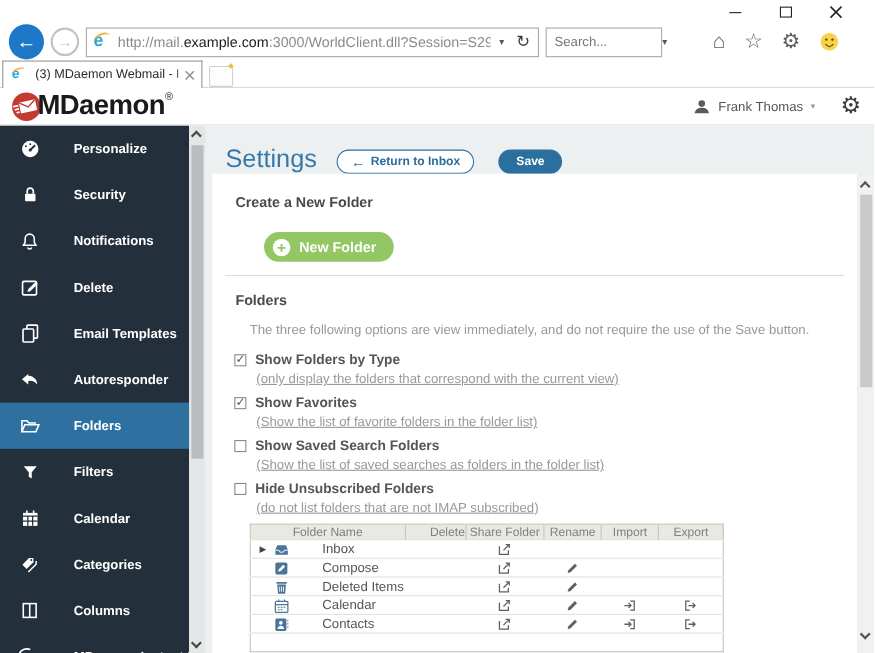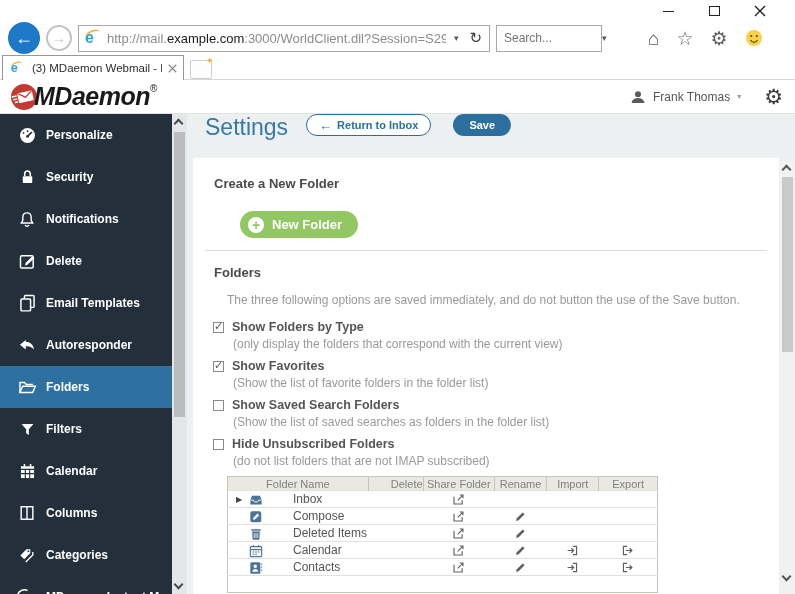--- a/index.html
+++ b/index.html
@@ -33,62 +33,62 @@
   
   .tabbar { height:26px; display:flex; align-items:flex-end; padding-left:2px; border-bottom:1px solid #d8d8d8; }
   .tab { width:182px; height:25px; border:1px solid #979797; border-bottom:none; background:#fff; display:flex; align-items:center; padding:0 6px; gap:6px; margin-bottom:-1px; }
   .tab-title { font-size:11.5px; color:#2b2b2b; white-space:nowrap; overflow:hidden; flex:1; }
   .newtab { width:22px; height:19px; margin-left:6px; position:relative; background:#fdfdfd; border:1px solid #cfcfcf; border-radius:2px; }
   .newtab::after { content:"✦"; position:absolute; right:-3px; top:-6px; color:#f2b53c; font-size:10px; }
 
   
   .site-header { height:34px; background:#fff; border-bottom:1px solid #e2e2e2; display:flex; align-items:center; justify-content:space-between; padding:0 12px 0 8px; }
   .brand { display:flex; align-items:center; }
-  .brand-name { font-size:25px; font-weight:bold; color:#1a1a1a; letter-spacing:-0.5px; margin-left:-6px;font-style:italic; }
+  .brand-name { font-size:25px; font-weight:bold; color:#1a1a1a; letter-spacing:-0.5px; margin-left:-6px; }
   .brand-reg { font-size:10px; color:#1a1a1a; vertical-align:top; position:relative; top:-8px; }
   .userarea { display:flex; align-items:center; gap:7px; }
   .username { font-size:12px; color:#555; }
   .user-caret { font-size:8px; color:#999; }
   .hdr-gear { font-size:21px; color:#3b3b3b; margin-left:16px; }
 
   
   .site-body { height:482px; display:flex; position:relative; overflow:hidden; }
 
   .sidebar { width:172px; background:#23303c; flex:0 0 auto; }
-  .sb-item { height:42px; display:flex; align-items:center; padding-left:16px; gap:8px; cursor:pointer; }
+  .sb-item { height:42px; display:flex; align-items:center; padding-left:16px; gap:29px; cursor:pointer; }
   .sb-item.sel { background:#2e71a1; }
   .sb-label { color:#fff; font-size:12px; font-weight:bold; white-space:nowrap; }
   .sb-ico { width:22px; height:22px; flex:0 0 auto; display:flex; align-items:center; justify-content:center; }
 
   .menu-scroll { width:15px; background:#e4e6e7; flex:0 0 auto; position:relative; }
   .chev { width:7px; height:7px; border-left:2px solid #4a4a4a; border-top:2px solid #4a4a4a; position:absolute; left:3px; }
   .chev.up { transform:rotate(45deg); top:6px; }
   .chev.down { transform:rotate(225deg); bottom:8px; }
   .ms-thumb { position:absolute; left:2px; top:18px; width:11px; height:285px; background:#b9bdbf; }
 
   .content { flex:1; background:#edf0f1; position:relative; overflow:hidden; }
-  .content-head { height:44px; display:flex; align-items:flex-start; padding-left:18px; gap:18px; }
+  .content-head { height:44px; display:flex; align-items:flex-end; padding-left:18px; gap:18px; }
   .page-title { font-size:23px; color:#3579aa; }
   .btn-return { height:22px; border:1px solid #2a6f9e; border-radius:12px; background:#fff; color:#2a6f9e; font-size:11px; font-weight:bold; display:flex; align-items:center; padding:0 12px; gap:5px; }
   .btn-return .arr { font-size:13px; }
   .btn-save { height:22px; border-radius:12px; background:#2a6f9e; color:#fff; font-size:11px; font-weight:bold; display:flex; align-items:center; padding:0 16px; margin-left:4px; }
 
   .card { position:absolute; left:6px; right:16px; top:44px; bottom:-80px; background:#fff; overflow:hidden; }
   .sec-h { font-size:13px; font-weight:bold; color:#4a4a4a; margin:18px 0 0 21px; }
   .btn-newfolder { height:27px; border-radius:15px; background:#93c763; color:#fff; font-size:13px; font-weight:bold; display:inline-flex; align-items:center; padding:0 16px 0 8px; gap:8px; margin:20px 0 0 47px; }
   .nf-plus { width:16px; height:16px; border-radius:50%; background:#fff; color:#93c763; font-size:14px; font-weight:bold; line-height:16px; text-align:center; }
   .divider { border:none; border-top:1px solid #dddddd; margin:12px 12px 0 12px; }
   .note { font-size:12px; color:#999; margin:13px 0 0 34px; line-height:15px; }
   .options { margin-top:12px; }
   .opt { margin-bottom:7px; }
   .opt-row { display:flex; align-items:center; margin-left:20px; gap:8px; height:15px; }
   .cbx { width:11px; height:11px; border:1px solid #8a8a8a; background:#fff; position:relative; flex:0 0 auto; }
   .opt.checked .cbx::after { content:"✓"; position:absolute; left:0px; top:-3px; font-size:11px; color:#555; }
   .opt-label { font-size:12.5px; font-weight:bold; color:#555; line-height:15px; }
-  .opt-desc { font-size:12px; color:#999; margin:2px 0 0 40px; line-height:15px; }
+  .opt-desc { font-size:12px; color:#999; margin:2px 0 0 40px; line-height:15px;text-decoration:underline; }
 
   
   .ftable { margin:2px 0 0 34px; width:431px; border:1px solid #c8c4b8; border-collapse:collapse; }
   .ftable th { background:#eae8e3; color:#808080; font-size:11px; font-weight:normal; height:14px; border-left:1px solid #c8c4b8; text-align:center; }
   .ftable th:first-child { border-left:none; }
   .ftable td { height:17px; border-top:1px solid #e3e1da; font-size:12px; color:#555; text-align:center; }
   .c-name { width:143px; } .c-del { width:45px;padding-left:22px; } .c-share { width:75px; } .c-ren { width:53px; } .c-imp { width:54px; } .c-exp { width:61px; }
   .namecell { position:relative; text-align:left !important; }
   .namecell .exp { position:absolute; left:8px; top:4px; font-size:8px; color:#444; }
   .namecell .fico { position:absolute; left:21px; top:2px; }
@@ -268,36 +268,36 @@
             <svg width="21" height="21" viewBox="0 0 24 24">
               <path d="M8.5 3.5v4M15.5 3.5v4" stroke="#fff" stroke-width="1.7"></path>
               <rect x="4.5" y="6" width="15" height="13.5" fill="#fff"></rect>
               <path d="M4.5 9.5h15M9.5 9.5v10M14.5 9.5v10M4.5 14.5h15" stroke="#23303c" stroke-width="1.3"></path>
             </svg>
           </span>
         <span class="sb-label">Calendar</span>
       </div>
       <div class="sb-item">
         <span class="sb-ico">
-            <svg width="20" height="20" viewBox="0 0 24 24">
-              <rect x="5" y="4.5" width="14" height="15" fill="none" stroke="#fff" stroke-width="1.7"></rect>
-              <path d="M12 4.5v15" stroke="#fff" stroke-width="1.7"></path>
-            </svg>
-          </span>
-        <span class="sb-label">Columns</span>
-      </div>
-      <div class="sb-item">
-        <span class="sb-ico">
             <svg width="22" height="20" viewBox="0 0 24 24">
               <path d="M10.5 20.5l8.5-8.5V8.5" fill="none" stroke="#fff" stroke-width="1.6"></path>
               <path d="M4 12.5L11.3 5H16v4.7L8.7 17z" fill="#fff"></path>
               <circle cx="13.7" cy="7.4" r="1.1" fill="#23303c"></circle>
             </svg>
           </span>
         <span class="sb-label">Categories</span>
+      </div>
+      <div class="sb-item">
+        <span class="sb-ico">
+            <svg width="20" height="20" viewBox="0 0 24 24">
+              <rect x="5" y="4.5" width="14" height="15" fill="none" stroke="#fff" stroke-width="1.7"></rect>
+              <path d="M12 4.5v15" stroke="#fff" stroke-width="1.7"></path>
+            </svg>
+          </span>
+        <span class="sb-label">Columns</span>
       </div>
       <div class="sb-item">
         <span class="sb-ico">
             <svg width="21" height="21" viewBox="0 0 24 24">
               <path d="M12 4a8 7 0 1 0-3.5 13.3L8 21l4.5-3" fill="none" stroke="#fff" stroke-width="1.7"></path>
             </svg>
           </span>
         <span class="sb-label">MDaemon Instant Messenger</span>
       </div>
     </nav>
@@ -324,21 +324,21 @@
         <div class="sec-h">Create a New Folder</div>
 
         <div class="btn-newfolder">
           <span class="nf-plus">+</span>
           <span>New Folder</span>
         </div>
 
         <hr class="divider">
 
         <div class="sec-h" style="margin-top:14px">Folders</div>
-        <div class="note">The three following options are saved immediately, and do not button the use of the Save button.</div>
+        <div class="note">The three following options are view immediately, and do not require the use of the Save button.</div>
 
         <div class="options">
           <div class="opt checked">
             <div class="opt-row">
                 <span class="cbx"></span>
               <span class="opt-label">Show Folders by Type</span>
               </div>
             <div class="opt-desc">(only display the folders that correspond with the current view)</div>
           </div>
           <div class="opt checked">

